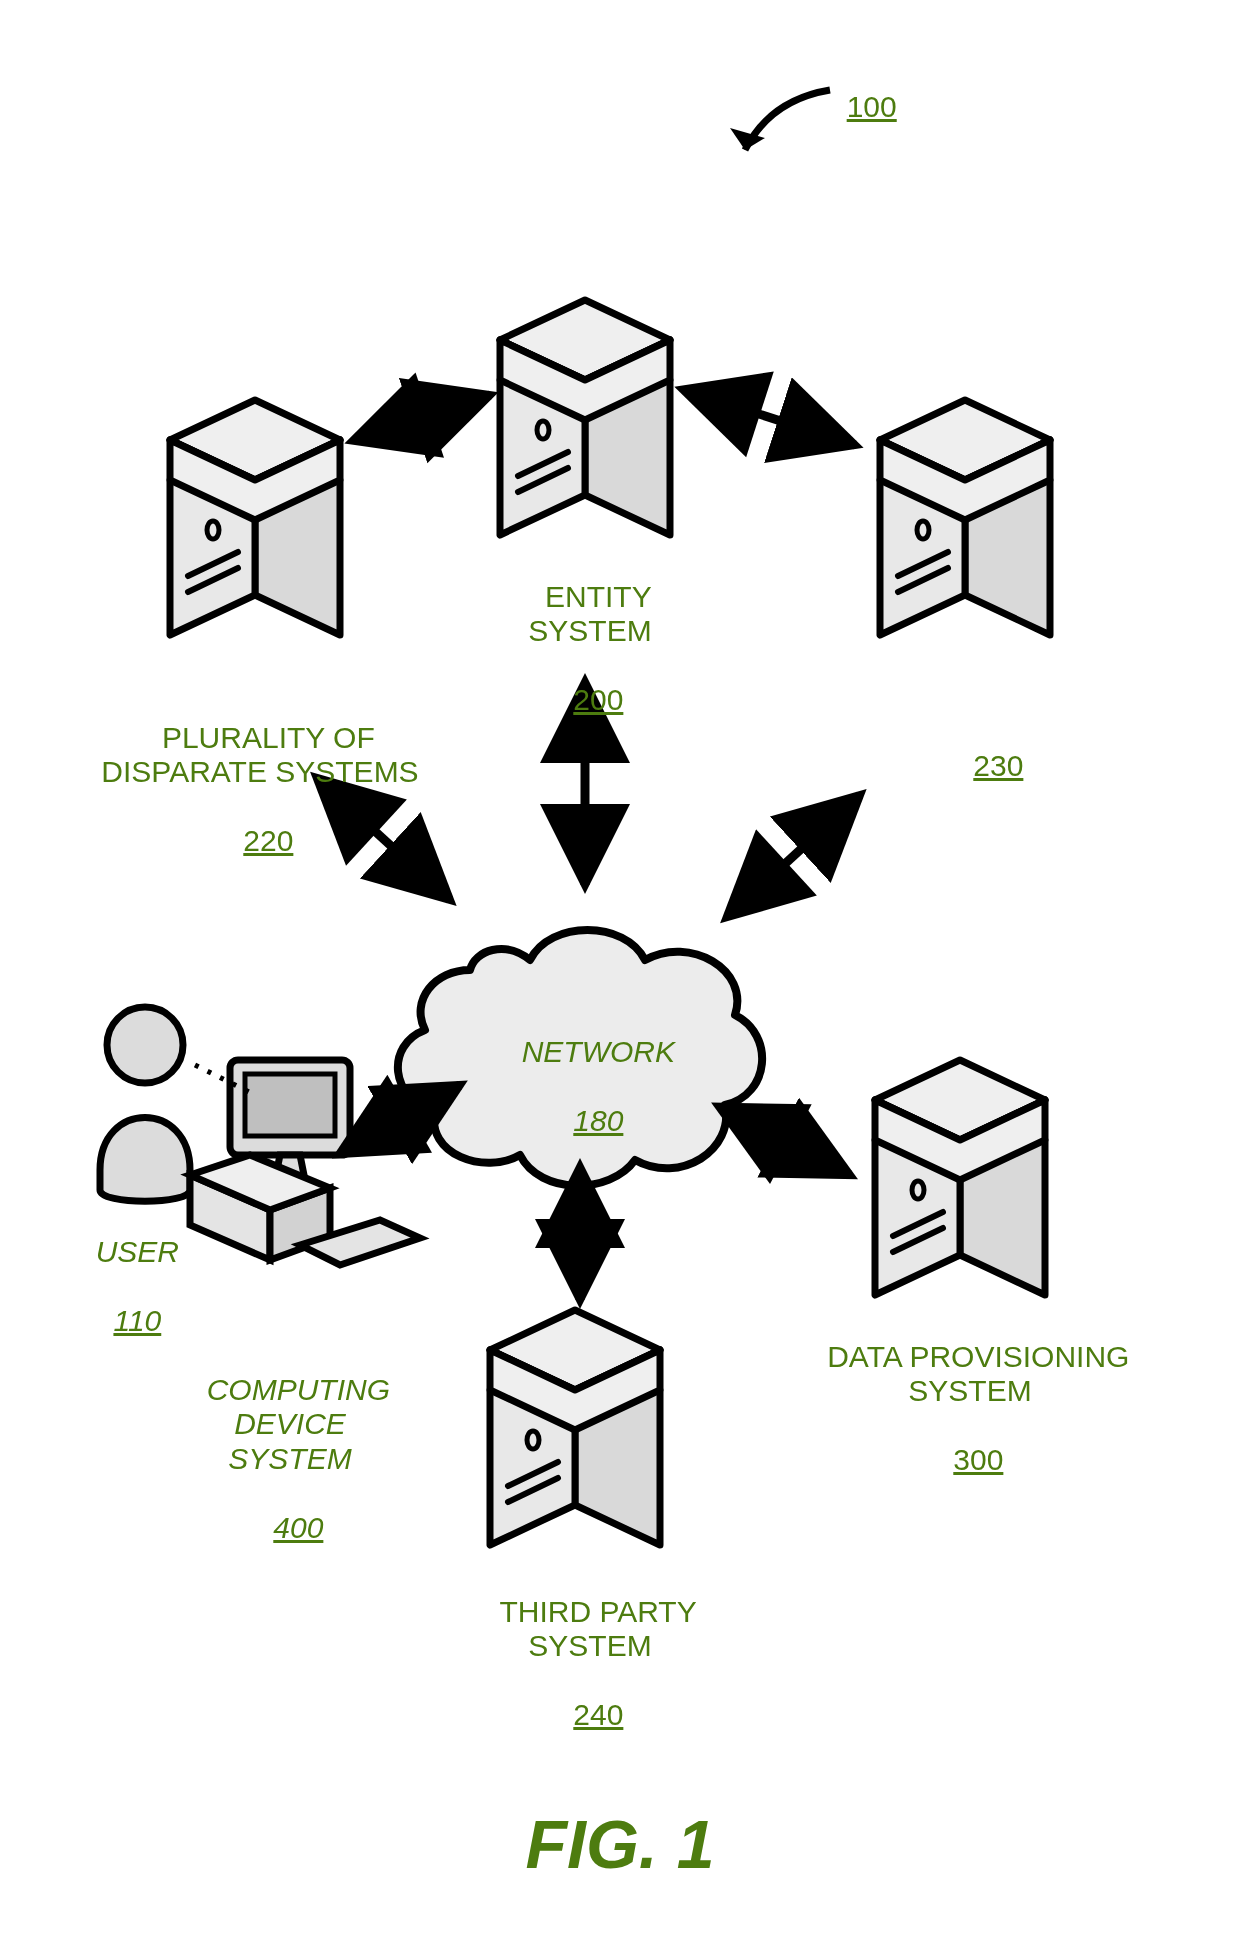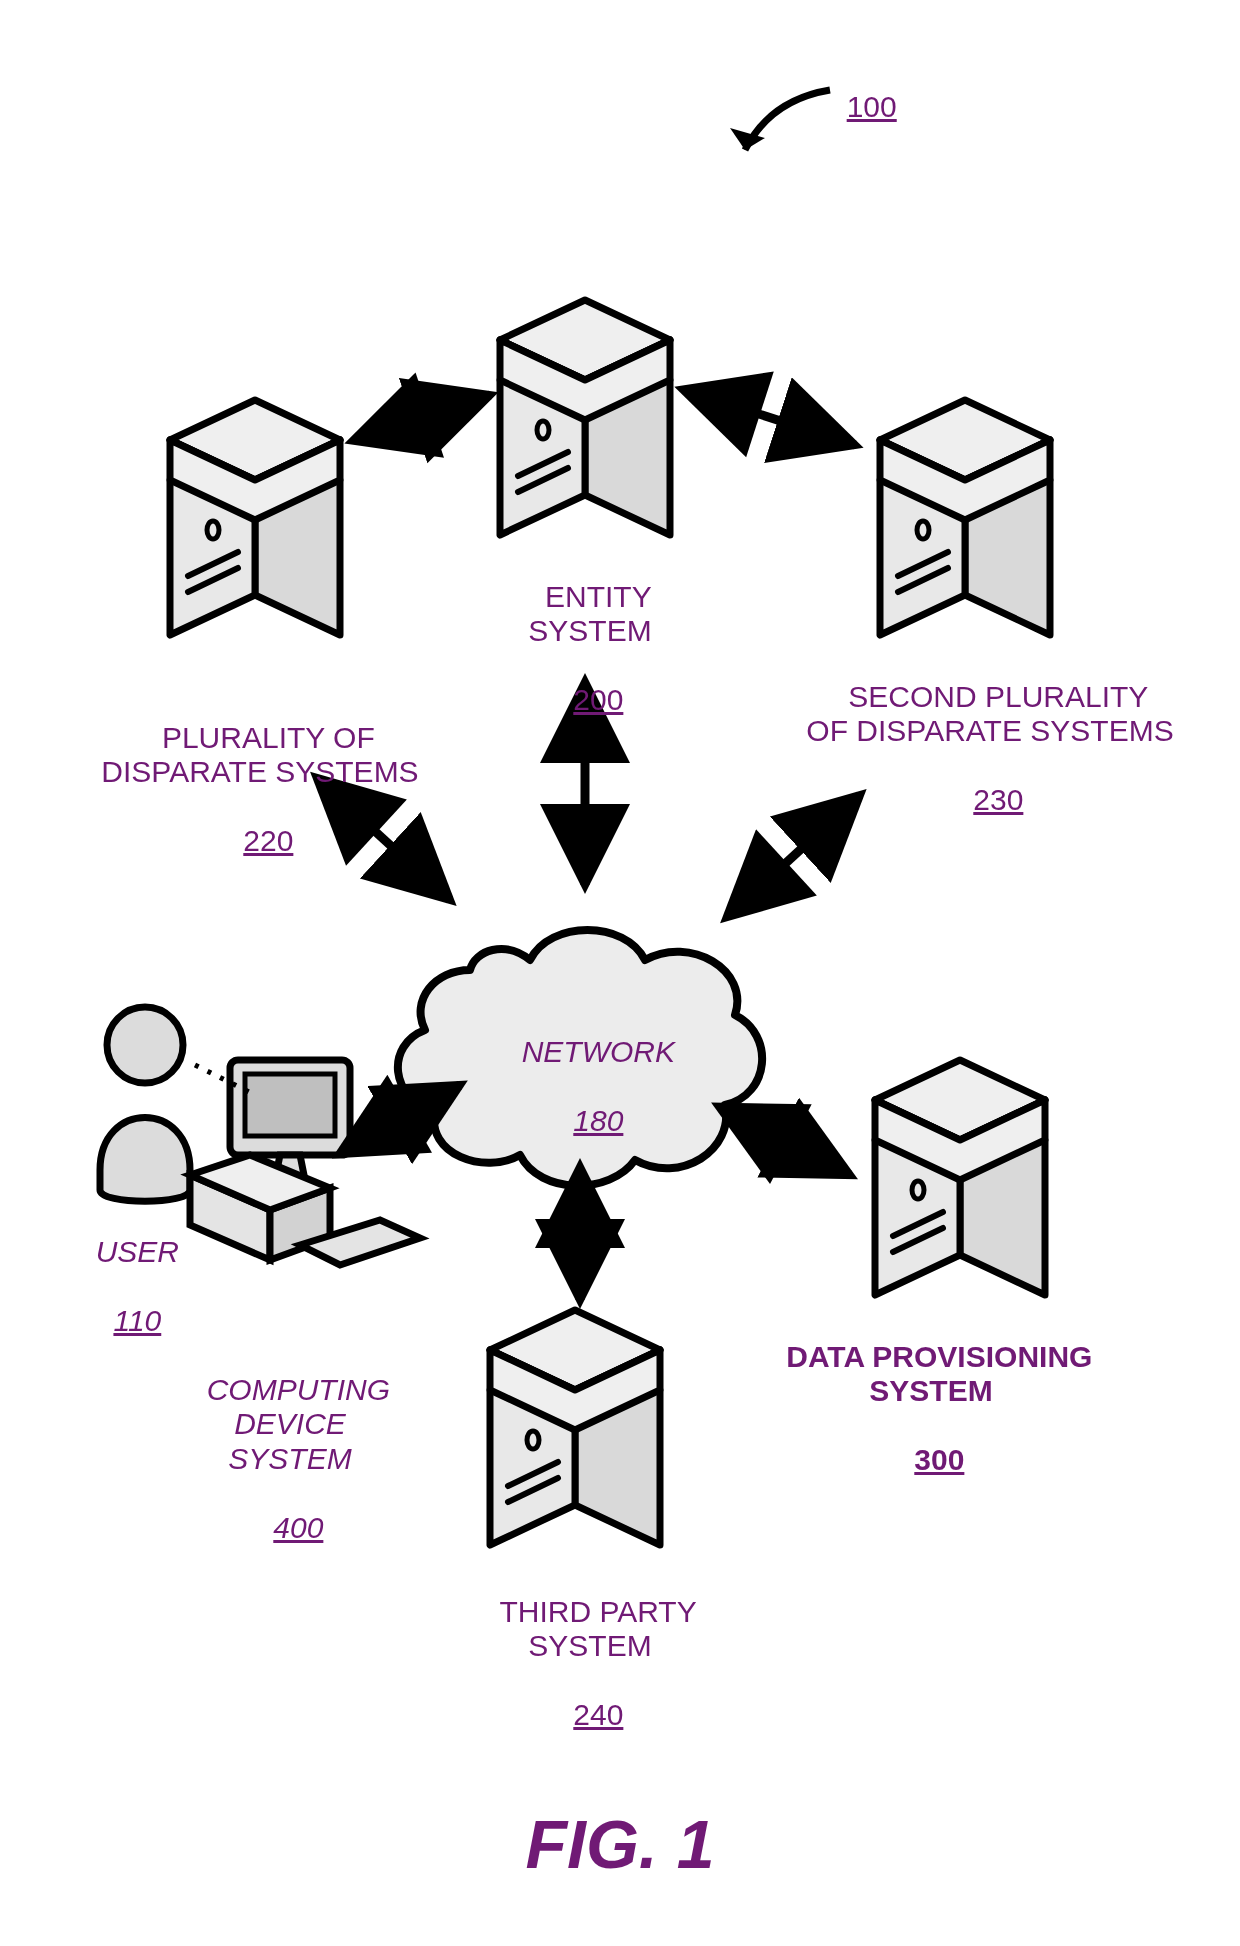--- a/index.html
+++ b/index.html
@@ -10,21 +10,21 @@
   }
   #stage {
     position: relative;
     width: 1240px;
     height: 1946px;
     background: #fff;
   }
   .label {
     position: absolute;
     text-align: center;
-    color: #701a75;
+    color: #4d7c0f;
     font-size: 30px;
     line-height: 1.15;
     white-space: pre;
   }
   .ref {
     text-decoration: underline;
   }
   .fig {
     font-size: 68px;
     font-style: italic;
@@ -146,43 +146,42 @@
   <span class="ref">200</span>
 </div>
 
 <div class="label" style="left:60px; top:686px; width:400px;">
   <span>PLURALITY OF
 DISPARATE SYSTEMS</span><br>
   <span class="ref">220</span>
 </div>
 
 <div class="label" style="left:770px; top:645px; width:440px;">
-  <span>SECOND PLURALITY
-OF DISPARATE SYSTEMS</span><br>
+  <br>
   <span class="ref">230</span>
 </div>
 
 <div class="label" style="left:480px; top:1000px; width:220px;font-style:italic;">
   <span>NETWORK</span><br>
   <span class="ref">180</span>
 </div>
 
 <div class="label" style="left:64px; top:1200px; width:130px;font-style:italic;">
   <span>USER</span><br>
   <span class="ref">110</span>
 </div>
 
 <div class="label" style="left:160px; top:1338px; width:260px;font-style:italic;">
   <span>COMPUTING
 DEVICE
 SYSTEM</span><br>
   <span class="ref">400</span>
 </div>
 
-<div class="label" style="left:751px; top:1305px; width:360px;font-weight:bold;">
+<div class="label" style="left:790px; top:1305px; width:360px;">
   <span>DATA PROVISIONING
 SYSTEM</span><br>
   <span class="ref">300</span>
 </div>
 
 <div class="label" style="left:440px; top:1560px; width:300px;">
   <span>THIRD PARTY
 SYSTEM</span><br>
   <span class="ref">240</span>
 </div>

